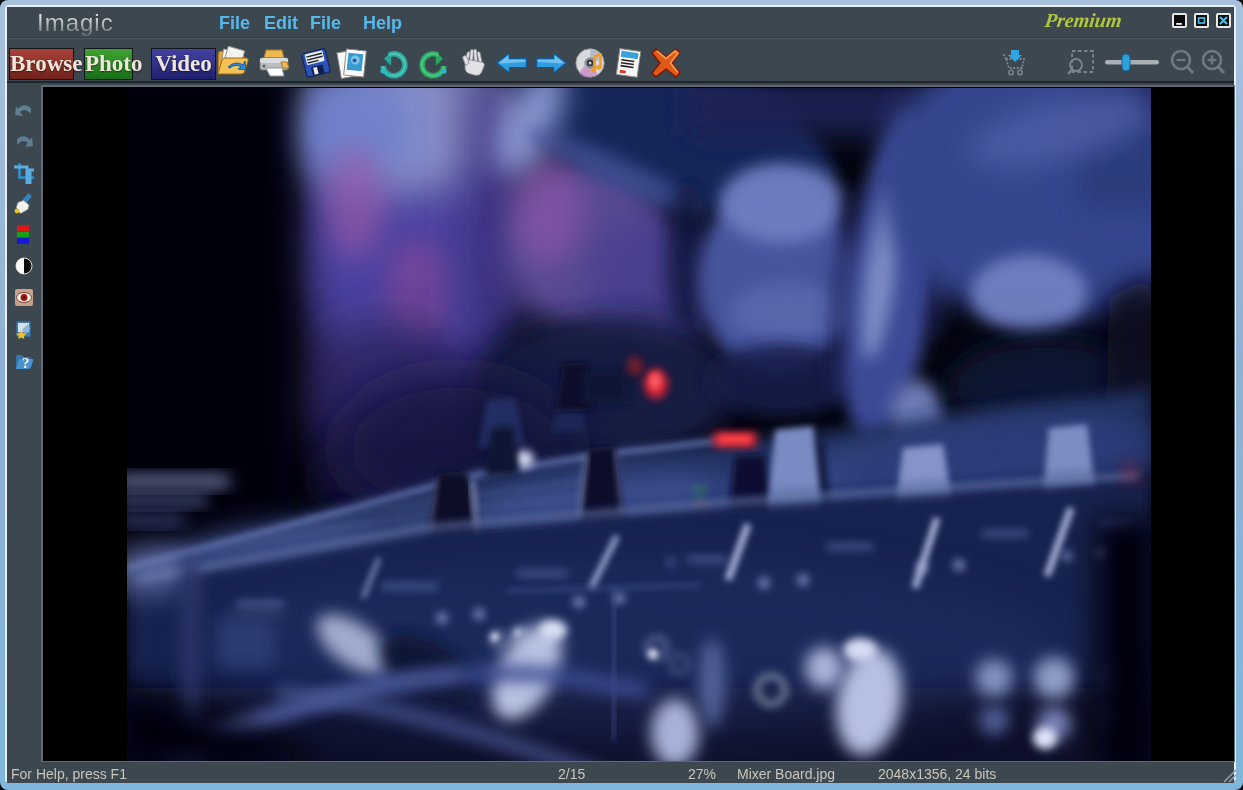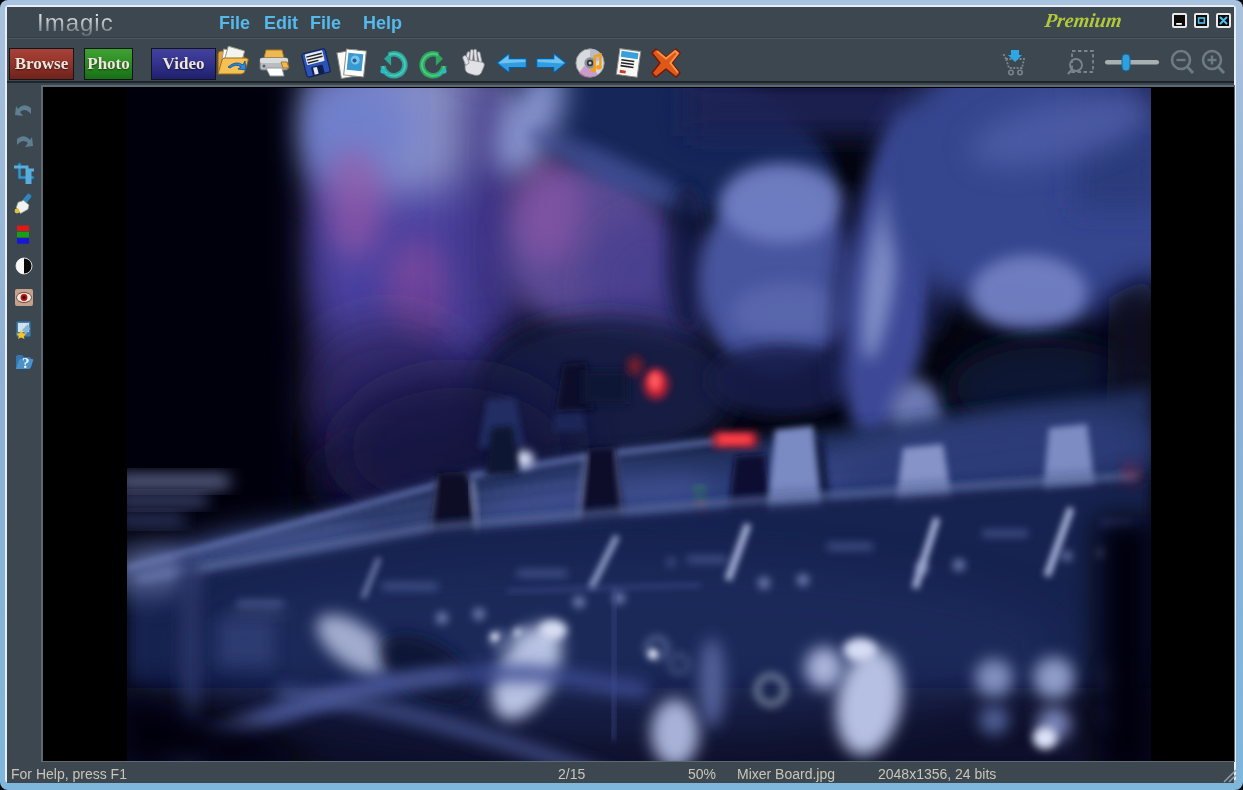--- a/index.html
+++ b/index.html
@@ -18,21 +18,21 @@
   .menu{top:13px;font-size:18px;font-weight:bold;color:#55b9ec;}
   #premium{left:1045px;top:9px;font-family:"Liberation Serif",serif;font-style:italic;
     font-weight:bold;font-size:20px;color:#b2c83c;transform:skewX(-8deg);letter-spacing:0px;}
   .winbtn svg{display:block;}
   .winbtn{top:13px;width:11px;height:11px;background:#0b0b0b;border:2px solid #e9e9e9;
     border-radius:2px;box-sizing:content-box;}
   
   #tsep1{left:7px;top:37px;width:1227px;height:1px;background:#343e45;}
   #tsep2{left:7px;top:38px;width:1227px;height:1px;background:#4b565e;}
   .navbtn{top:48px;height:32px;border:1px solid #11161a;box-sizing:border-box;
-    font-family:"Liberation Serif",serif;font-weight:bold;font-size:17px;color:#eee6da;
+    font-family:"Liberation Serif",serif;font-weight:bold;font-size:23px;color:#eee6da;
     text-align:center;line-height:30px;text-shadow:0 1px 2px rgba(0,0,0,.6);}
   #toolsep{left:7px;top:81px;width:1227px;height:2px;background:#1e262b;}
   
   #canvasborder{left:41px;top:85px;width:1194px;height:677px;background:#5c6a74;}
   #canvas{left:43px;top:87px;width:1191px;height:674px;background:#000;}
   
   #status{left:7px;top:762px;width:1227px;height:21px;background:#3d474f;
     font-size:14px;color:#c9c5b9;}
   .st{position:absolute;top:4px;}
 </style>
@@ -462,20 +462,20 @@
     <svg class="abs" style="left:14px;top:352px;" width="20" height="20" viewBox="0 0 20 20">
       <path d="M2 17 L2 5 Q2 3 4 3 L8 3 L10 5 L15 5 Q17 5 17 7 L17 9" fill="#3576ae"></path>
       <path d="M2 17 L5 8 Q5.5 7 7 7 L18 7 Q20 7 19 9 L17 15 Q16.5 17 14.5 17 Z" fill="#4a92cc"></path>
       <text x="8" y="16" font-family="Liberation Serif,serif" font-size="15" font-weight="bold" fill="#f4f4f0">?</text>
     </svg>
   </div>
 
   <div class="abs" id="status">
     <span class="st" style="left:4px;">For Help, press F1</span>
     <span class="st" style="left:551px;">2/15</span>
-    <span class="st" style="left:681px;">50%</span>
+    <span class="st" style="left:681px;">27%</span>
     <span class="st" style="left:730px;">Mixer Board.jpg</span>
     <span class="st" style="left:848px;margin-left:23px;">2048x1356, 24 bits</span>
   </div>
   <svg class="abs" style="left:1222px;top:768px;" width="16" height="16">
     <path d="M14 2 L2 14 M14 7 L7 14 M14 12 L12 14" stroke="#8fa0ac" stroke-width="1.5"></path>
   </svg>
 </div>
 
 </body></html>

